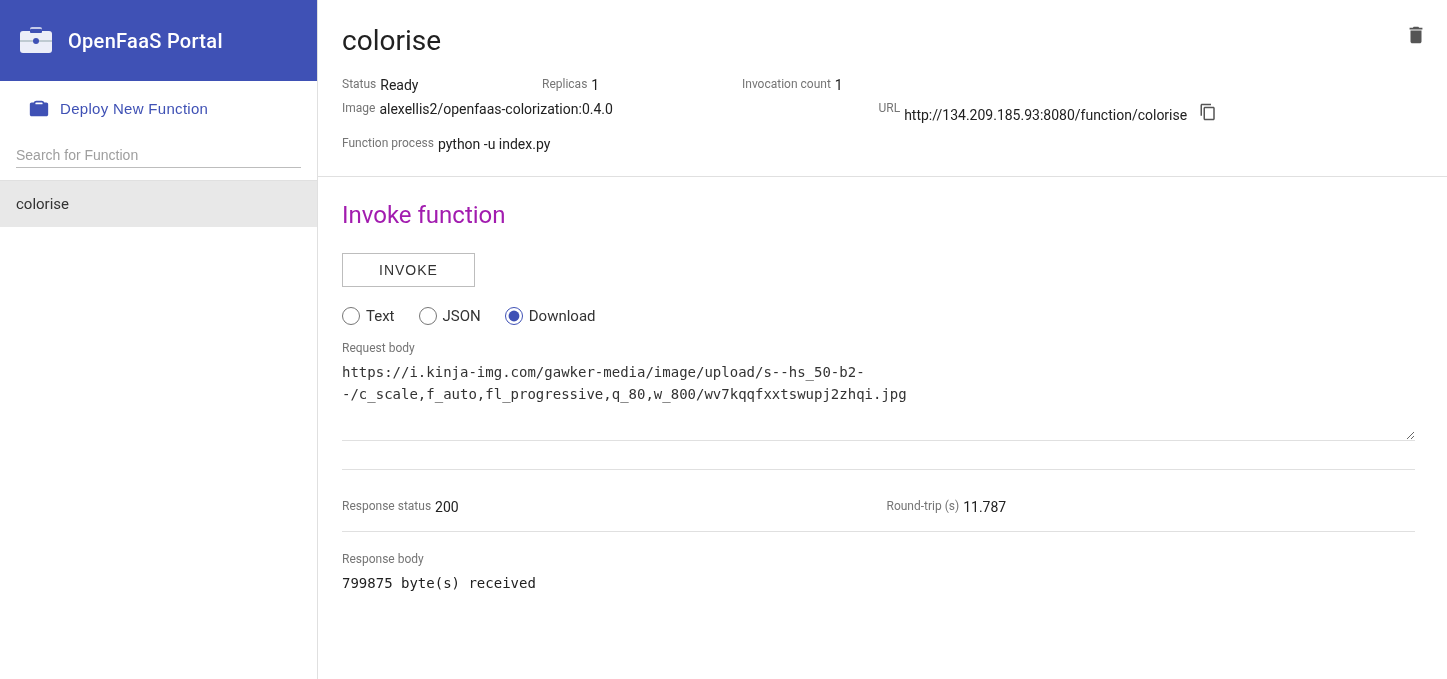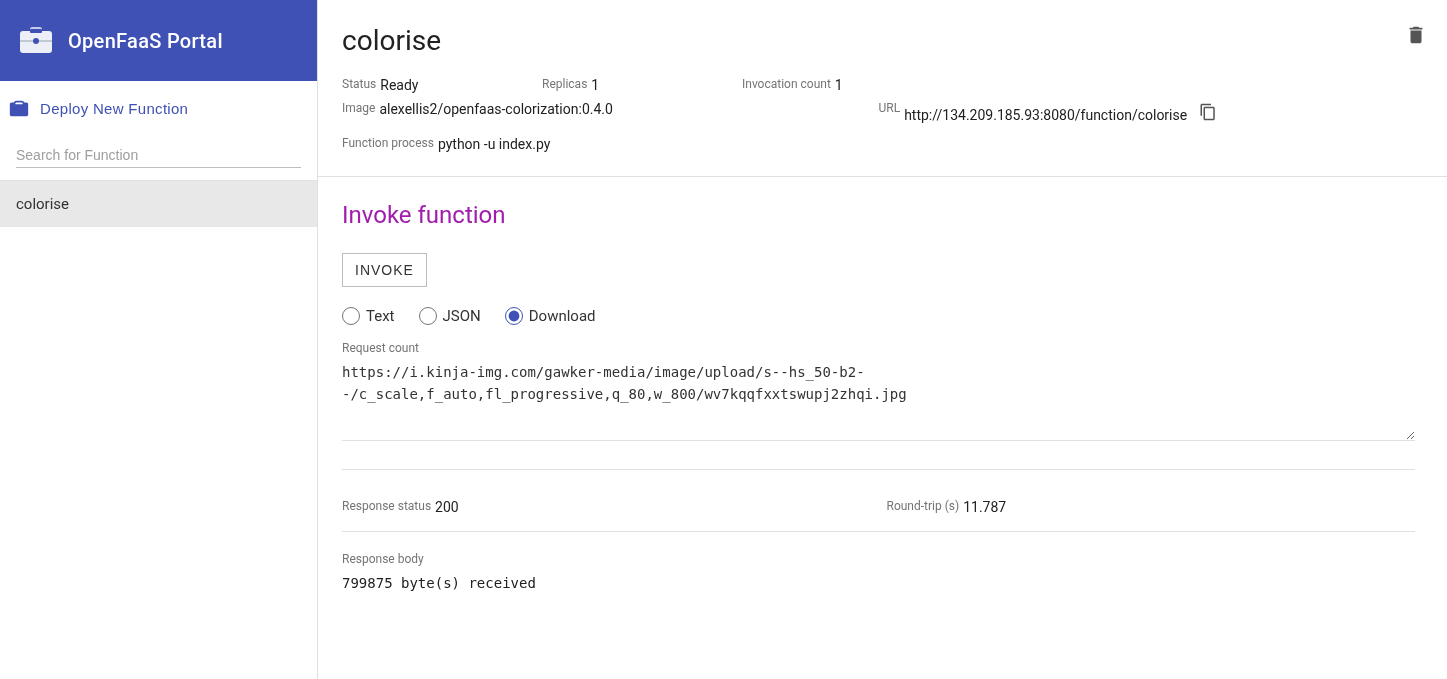--- a/index.html
+++ b/index.html
@@ -33,21 +33,21 @@
       color: #fff;
       font-size: 20px;
       font-weight: 500;
       letter-spacing: 0.3px;
     }
 
     #deploy-btn {
       display: flex;
       align-items: center;
       gap: 10px;
-      padding: 16px 8px;
+      padding: 16px 28px;
       cursor: pointer;
       background: none;
       border: none;
       width: 100%;
       text-align: left;
     }
 
     #deploy-btn-label {
       color: #3f51b5;
       font-size: 15px;
@@ -182,21 +182,21 @@
     #invoke-title {
       font-size: 24px;
       font-weight: 400;
       color: #a21caf;
       margin-bottom: 24px;
     }
 
     #invoke-btn {
       border: 1px solid #bdbdbd;
       background: #fff;
-      padding: 8px 12px;
+      padding: 8px 36px;
       font-size: 14px;
       font-weight: 500;
       letter-spacing: 1px;
       cursor: pointer;
       color: #333;
       margin-bottom: 20px;
       text-transform: uppercase;
     }
 
     .radio-group {
@@ -366,21 +366,21 @@
         <input type="radio" name="response-format" value="JSON" style="">
         <span>JSON</span>
       </label>
       <label class="radio-option">
         <input type="radio" name="response-format" value="Download" checked="" style="">
         <span>Download</span>
       </label>
     </div>
 
     <div>
-      <div id="request-body-label">Request count</div>
+      <div id="request-body-label">Request body</div>
       <textarea id="request-body-input" style="">https://i.kinja-img.com/gawker-media/image/upload/s--hs_50-b2--/c_scale,f_auto,fl_progressive,q_80,w_800/wv7kqqfxxtswupj2zhqi.jpg</textarea>
     </div>
 
     <div id="response-section">
       <div class="response-grid">
         <div class="meta-item">
           <span class="meta-label">Response status</span>
           <span class="meta-value">200</span>
         </div>
         <div class="meta-item">

